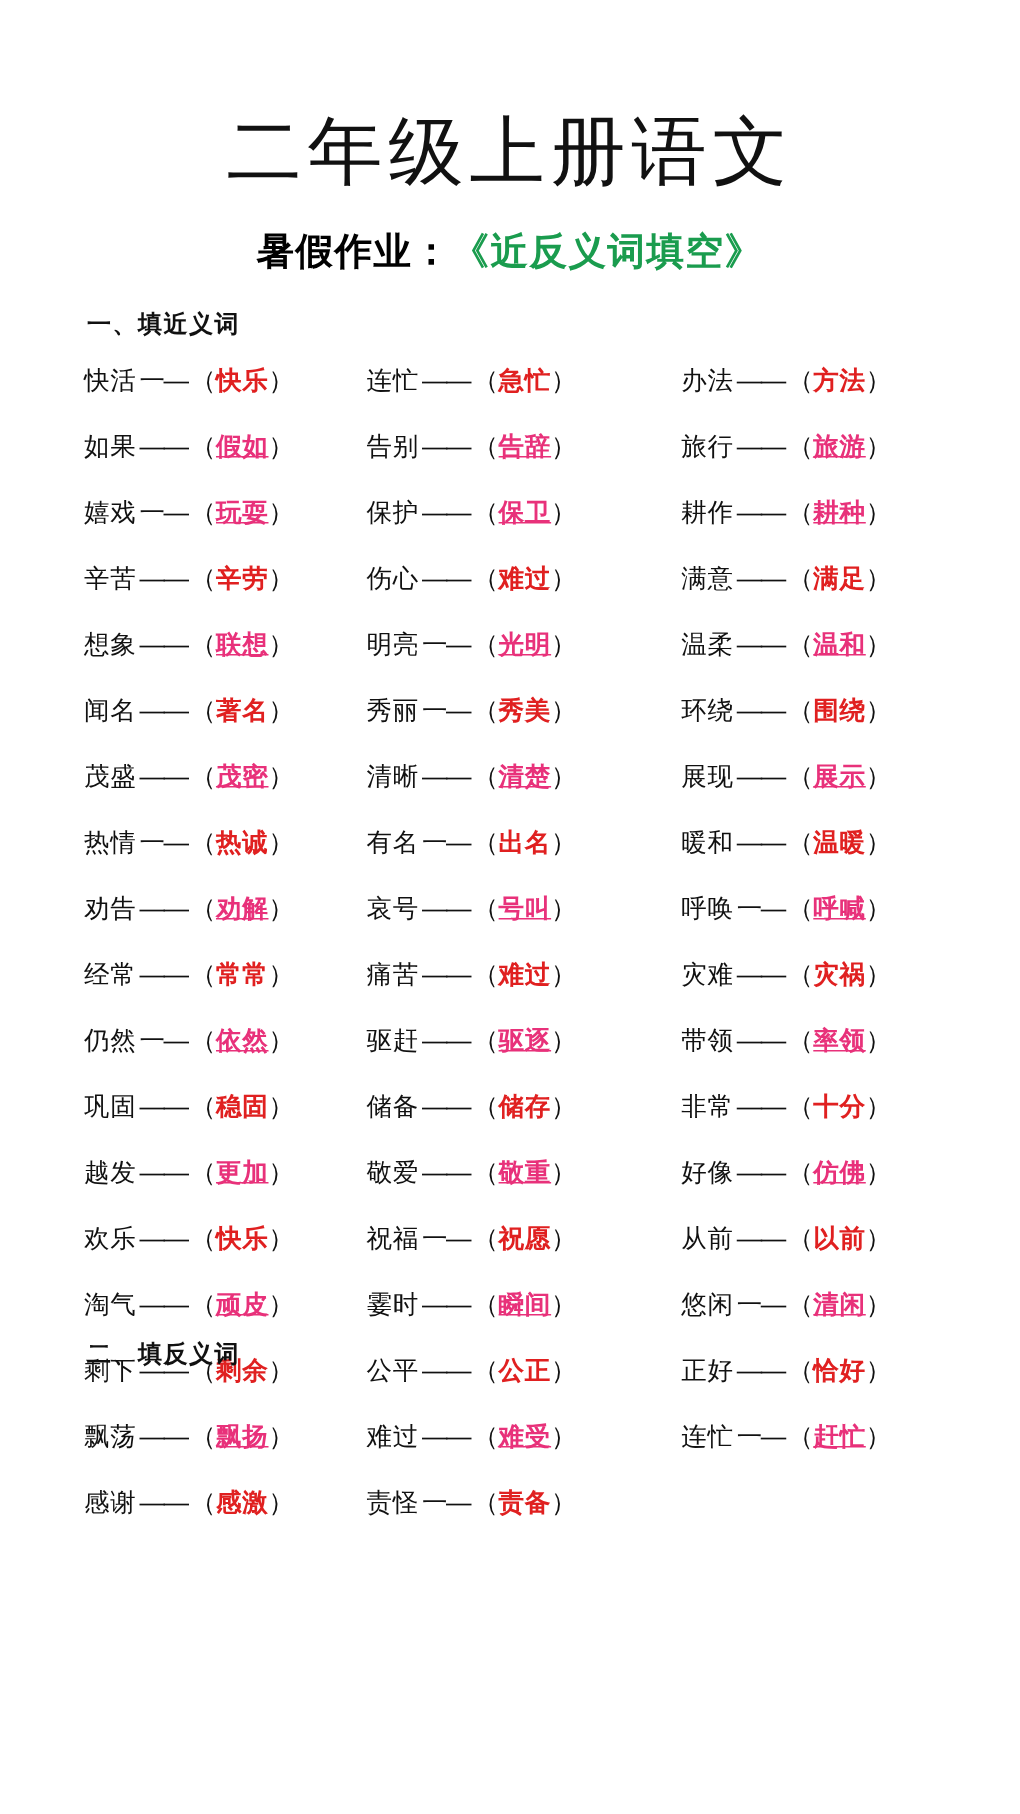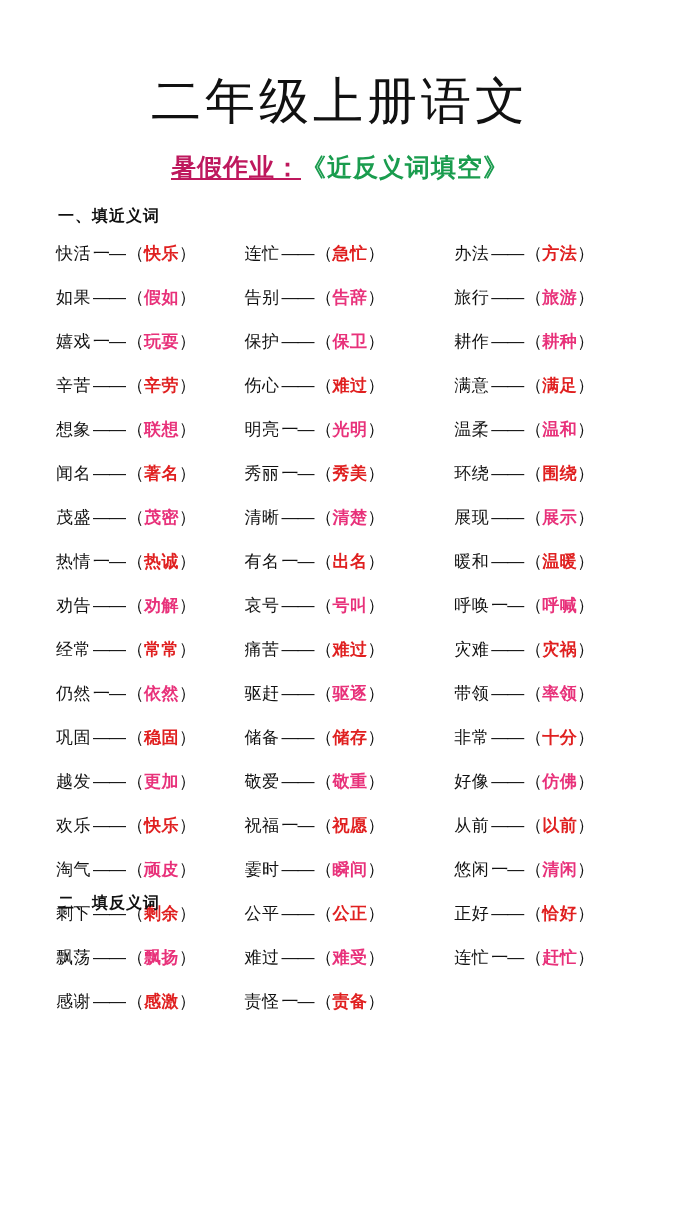--- a/index.html
+++ b/index.html
@@ -34,22 +34,21 @@
   }
   .subtitle-row {
     text-align: center;
     margin-top: 22px;
     font-size: 25px;
     font-weight: bold;
     letter-spacing: 1px;
     white-space: nowrap;
   }
   .subtitle-blue {
-    color: #be185d;
-    text-decoration: underline;
+    color: #000000;
   }
   .subtitle-green {
     color: #1a9c4e;
   }
   .section-heading {
     font-size: 16px;
     font-weight: bold;
     color: #111111;
     margin-top: 22px;
     margin-bottom: 2px;
@@ -86,21 +85,21 @@
   .paren {
     font-size: 17px;
     color: #111111;
   }
   .answer {
     font-size: 17px;
     font-weight: bold;
     letter-spacing: 0.5px;
   }
   .a-red { color: #e02020; margin-top: 44px; }
-  .a-pink { color: #e8317a; }
+  .a-pink { color: #e8317a; text-decoration: underline; }
   .bottom-heading {
     font-size: 16px;
     font-weight: bold;
     color: #111111;
     padding-left: 30px;
     letter-spacing: 1px;
     position: absolute;
     left: 28px;
     bottom: 18px;
   }

